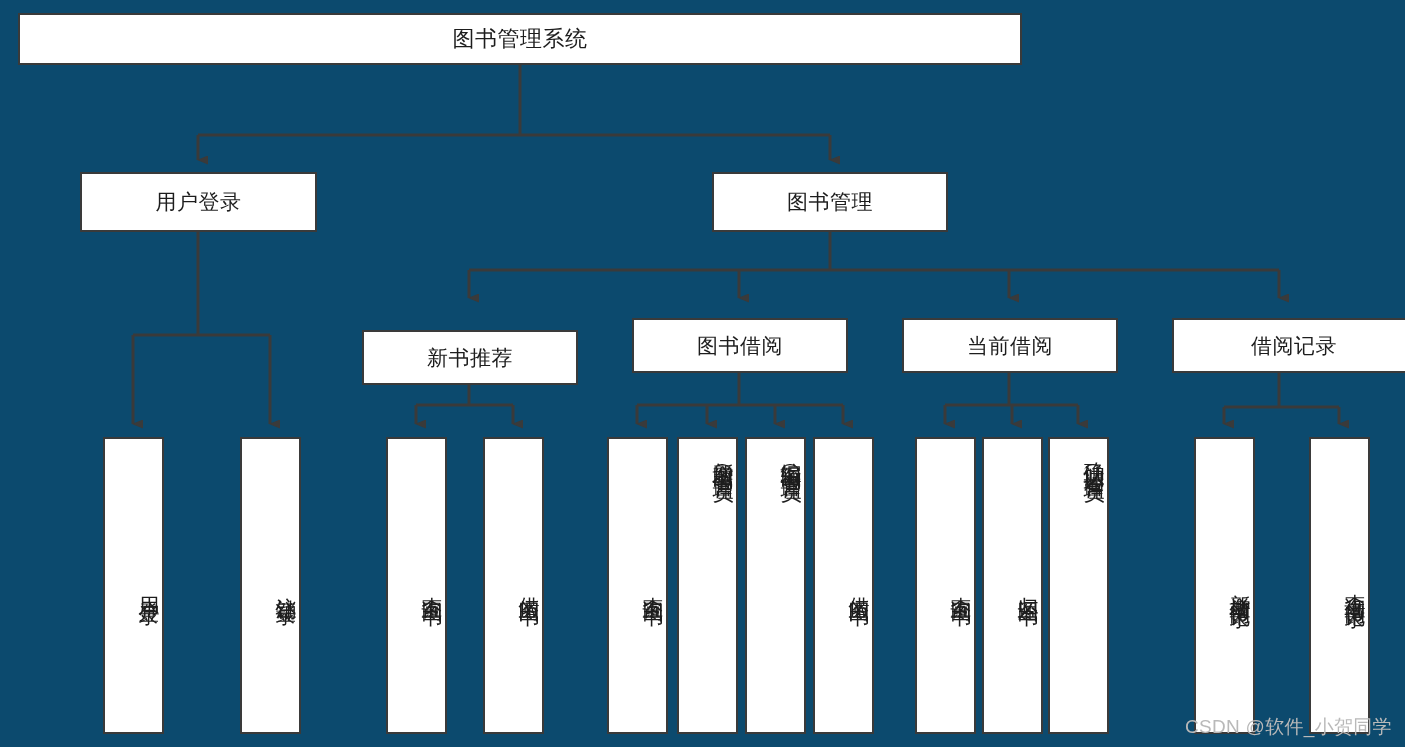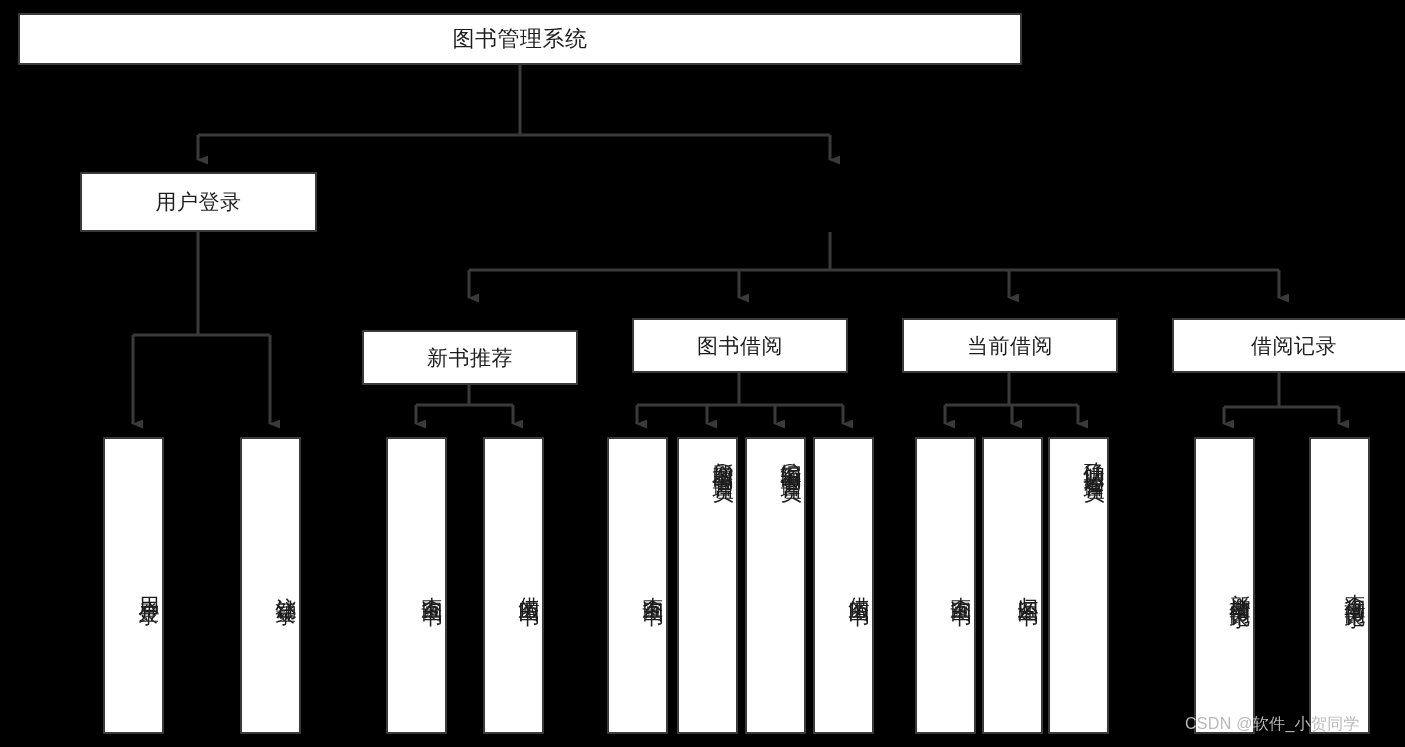--- a/index.html
+++ b/index.html
@@ -7,21 +7,21 @@
     padding: 0;
     background: #ffffff;
   }
   body {
     font-family: "Liberation Sans", "DejaVu Sans", sans-serif;
   }
   #stage {
     position: relative;
     width: 1405px;
     height: 747px;
-    background: #000000;
+    background: #0c4a6e;
     overflow: hidden;
   }
   #edges {
     position: absolute;
     left: 0;
     top: 0;
     width: 1405px;
     height: 747px;
     pointer-events: none;
   }
@@ -54,21 +54,21 @@
     align-items: flex-start;
     justify-content: center;
   }
   .node.vert.topalign {
     justify-content: flex-start;
   }
   .watermark {
     position: absolute;
     left: 1185px;
     top: 714px;
-    font-size: 16px;
+    font-size: 19px;
     color: #b9b9b9;
     white-space: nowrap;
     letter-spacing: 0.3px;
   }
 </style>
 </head>
 <body>
 
 <div id="stage">
 
@@ -119,20 +119,21 @@
       <path d="M1224,407 L1339,407"></path>
       <path d="M1224,407 L1224,424" marker-end="url(#arrow)"></path>
       <path d="M1339,407 L1339,424" marker-end="url(#arrow)"></path>
     </g>
   </svg>
 
   <div class="node horiz root" style="left:18px; top:13px; width:1004px; height:52px;">图书管理系统</div>
 
   <div class="node horiz" style="left:80px; top:172px; width:237px; height:60px;">用户登录</div>
 
+  <div class="node horiz" style="left:712px; top:172px; width:236px; height:60px;">图书管理</div>
 
   <div class="node horiz" style="left:362px; top:318px; width:216px; height:55px;margin-top:12px;">新书推荐</div>
 
   <div class="node horiz" style="left:632px; top:318px; width:216px; height:55px;text-align:center;">图书借阅</div>
 
   <div class="node horiz" style="left:902px; top:318px; width:216px; height:55px;">当前借阅</div>
 
   <div class="node horiz" style="left:1172px; top:318px; width:244px; height:55px;">借阅记录</div>
 
   <div class="node vert" style="left:103px; top:437px; width:61px; height:297px;">用户登录</div>

